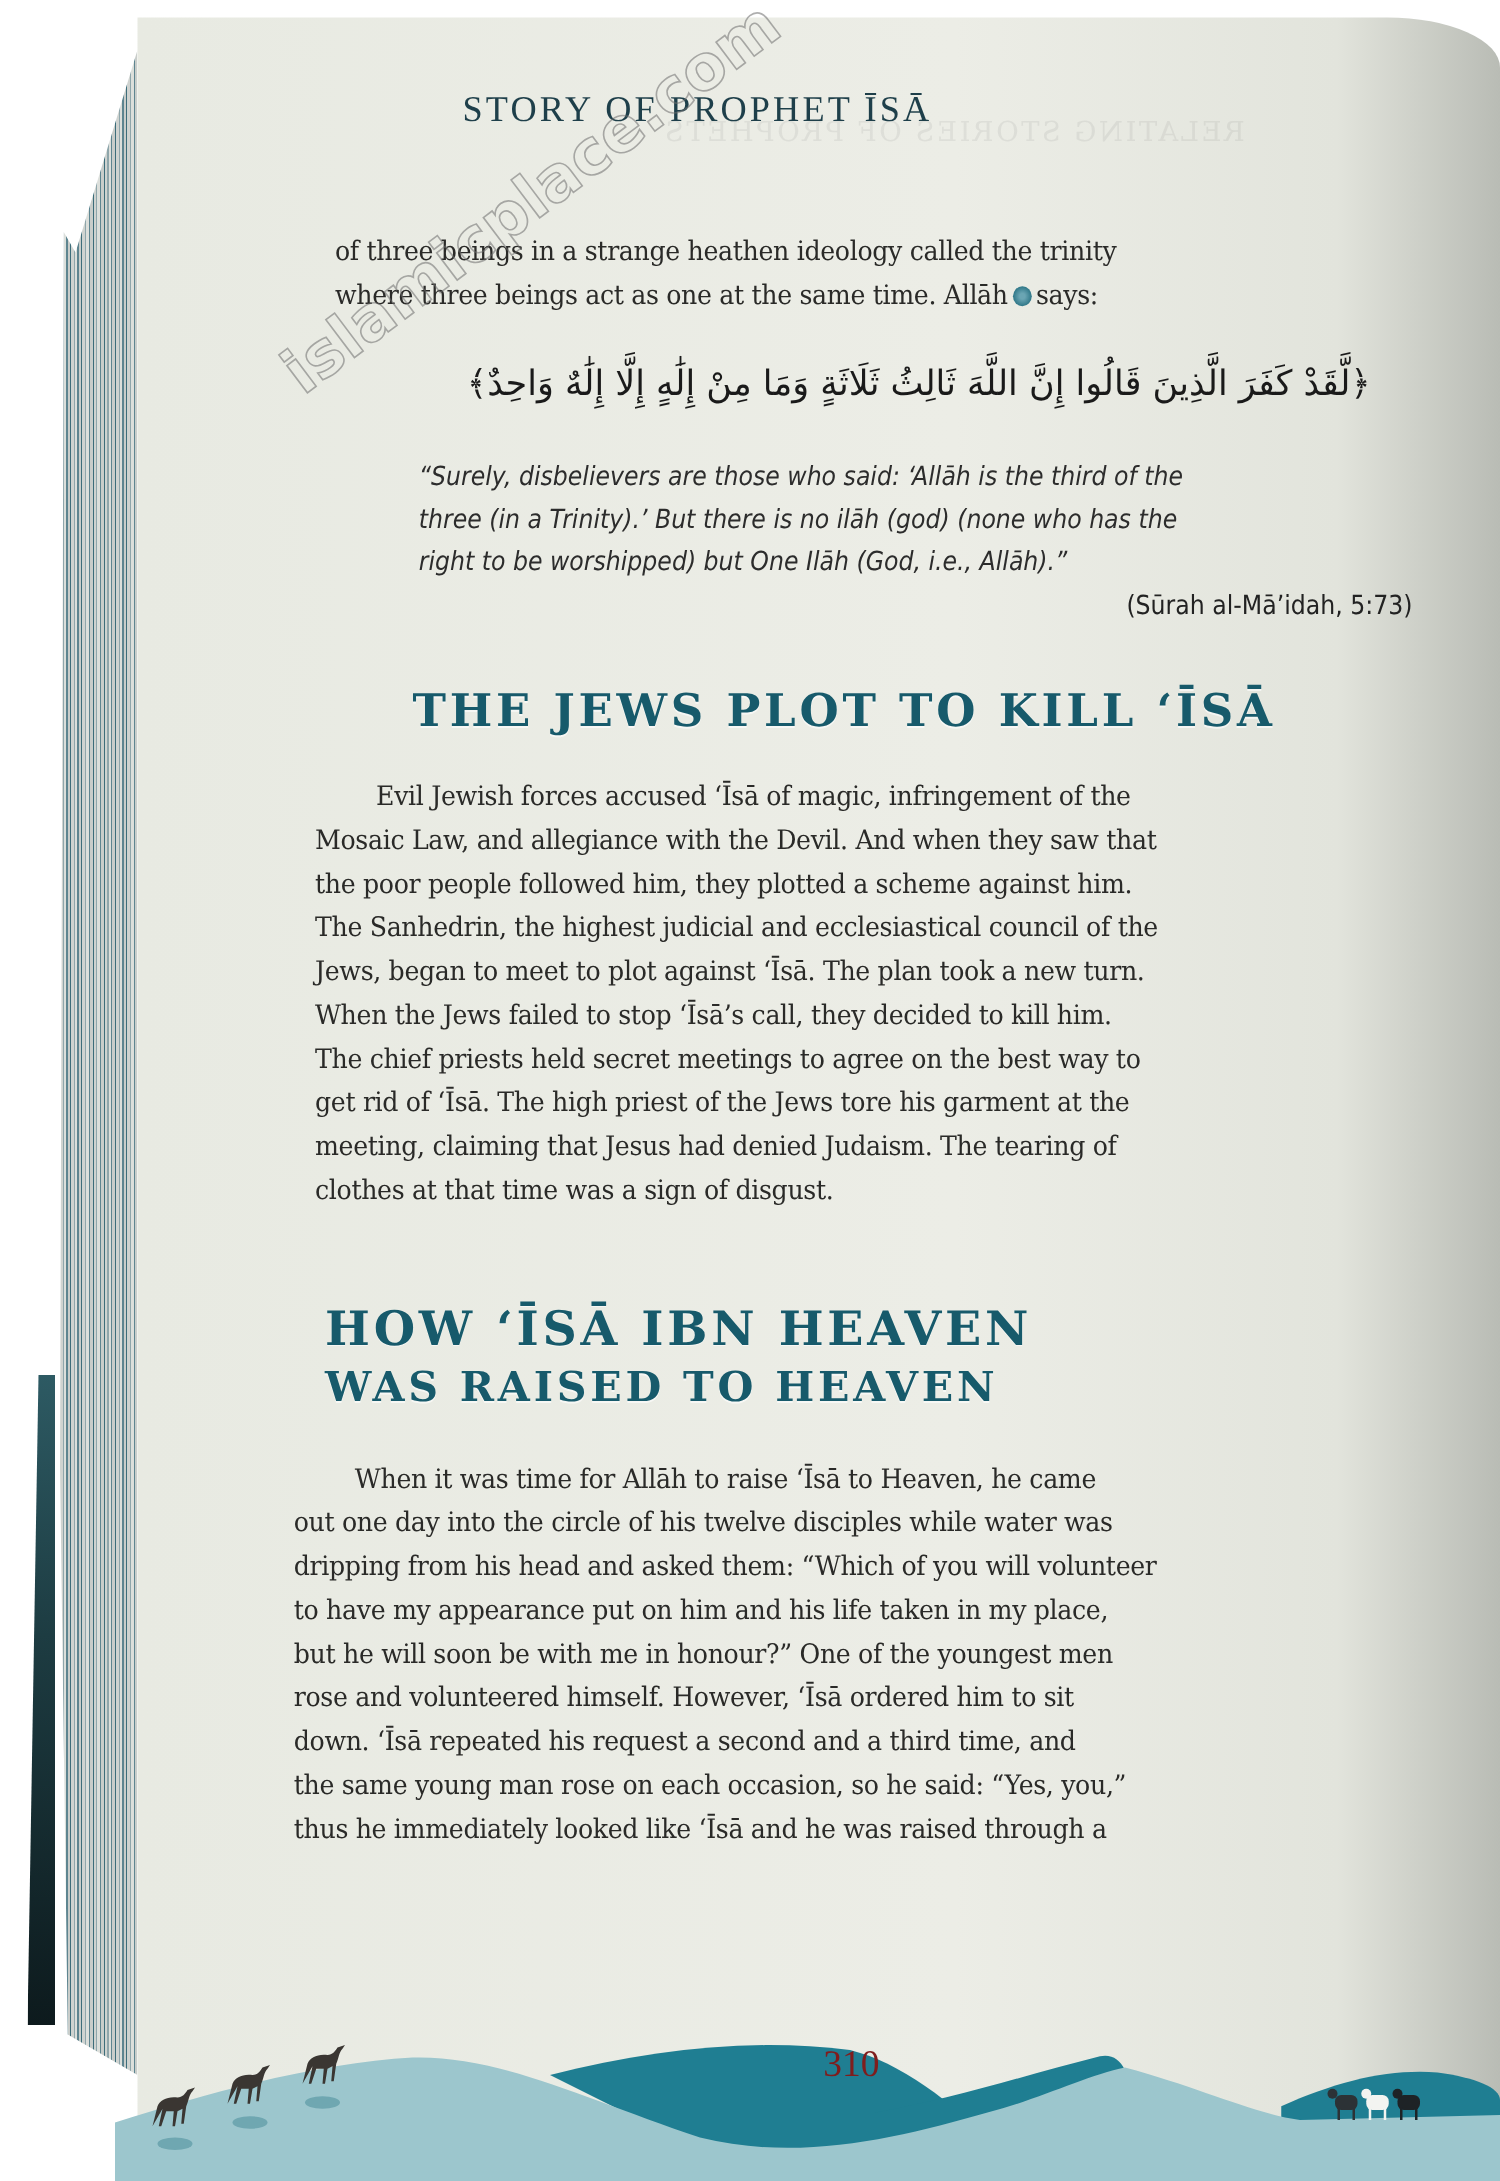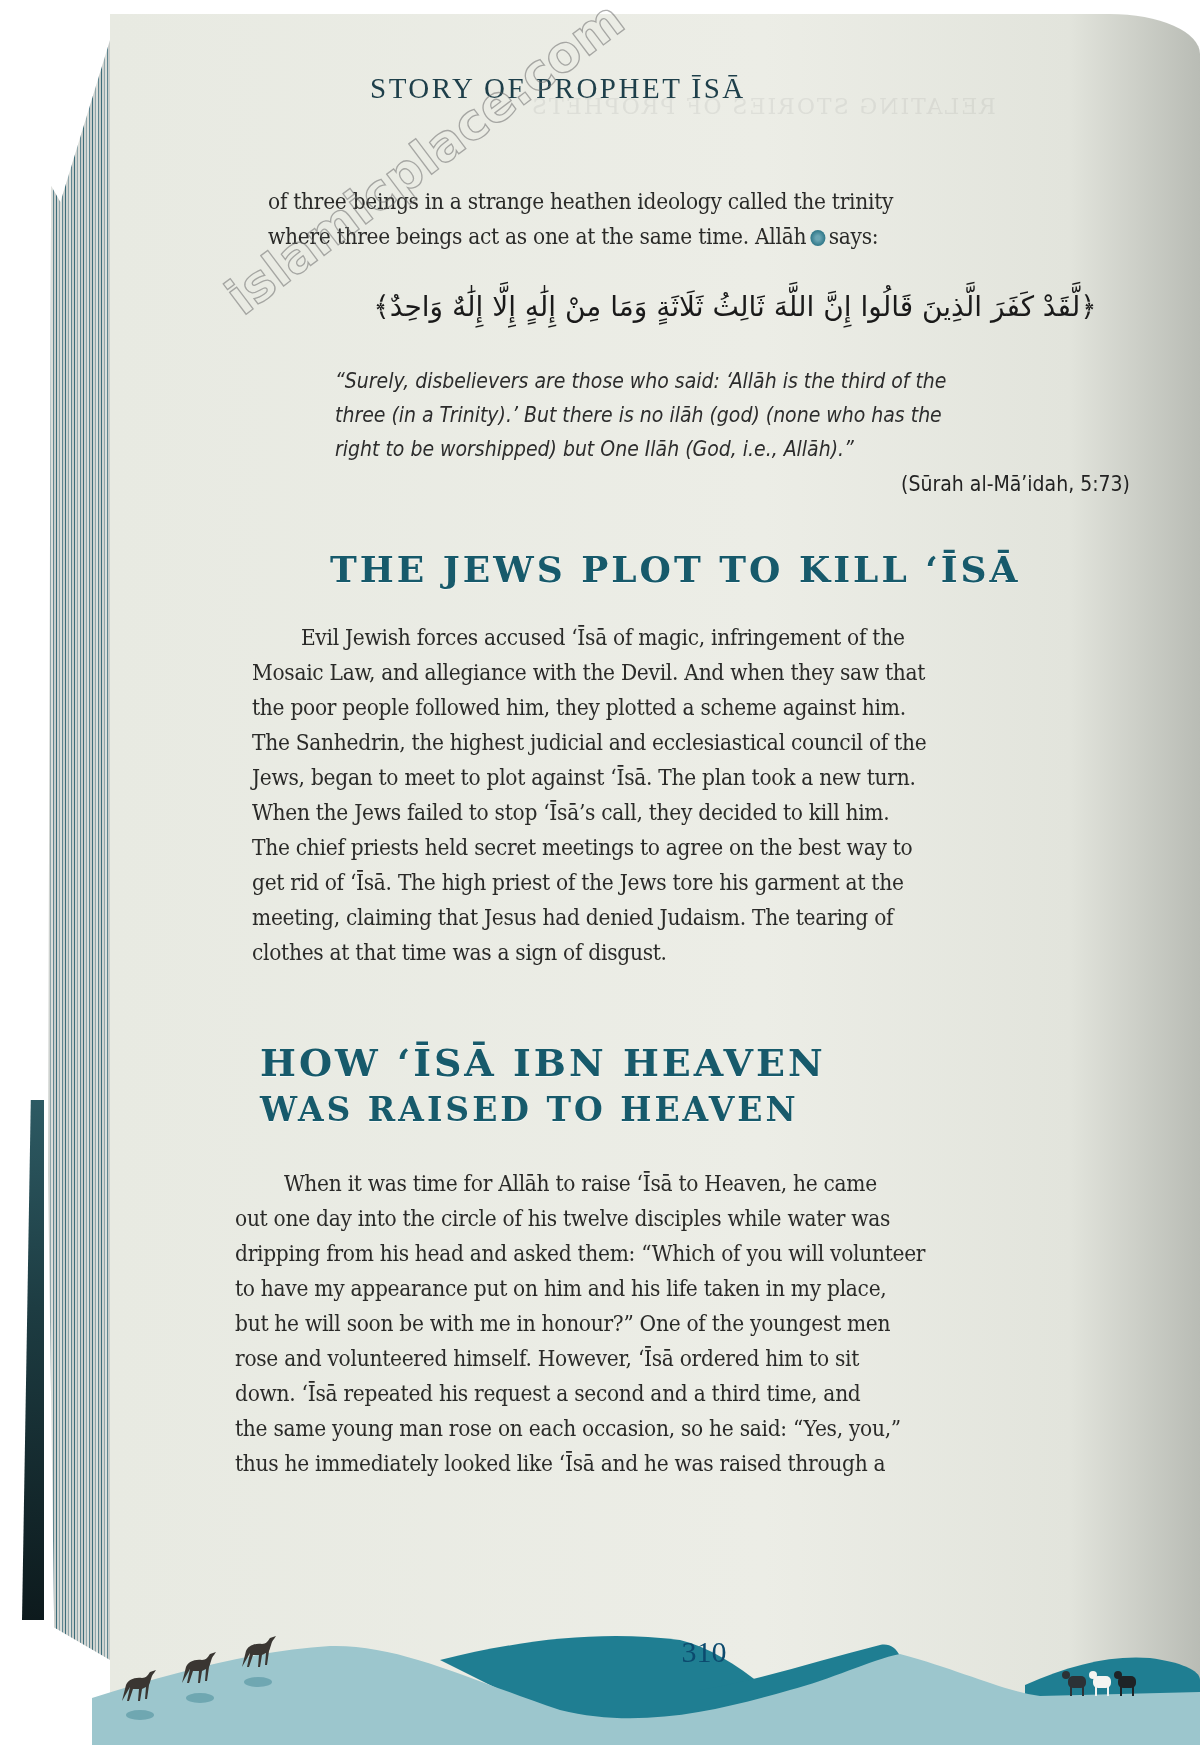--- a/index.html
+++ b/index.html
@@ -87,22 +87,22 @@
 
   .watermark {
     position: absolute; left: 215px; top: 280px; width: 520px;
     font-family: "DejaVu Sans", sans-serif; font-size: 50px; font-weight: bold;
     color: transparent; -webkit-text-stroke: 1.3px rgba(110,110,110,0.55);
     transform: rotate(-37deg); transform-origin: left top; white-space: nowrap;
   }
 
   .footer-art { position: absolute; left: 0; top: 1580px; width: 1200px; height: 165px; }
   .page-number {
-    position: absolute; left: 644px; top: 1635px; width: 120px; text-align: center;
-    font-family: "Liberation Serif", serif; font-size: 30px; color: #0c4a6e;
+    position: absolute; left: 621px; top: 1635px; width: 120px; text-align: center;
+    font-family: "Liberation Serif", serif; font-size: 30px; color: #7f1d1d;
   }
 </style>
 </head>
 <body>
 
 <div class="edge-dark"></div>
 <div class="page-edges"></div>
 
 <div class="page">
   <div class="bleed" style="left:420px; top:80px;">RELATING STORIES OF PROPHETS</div>

